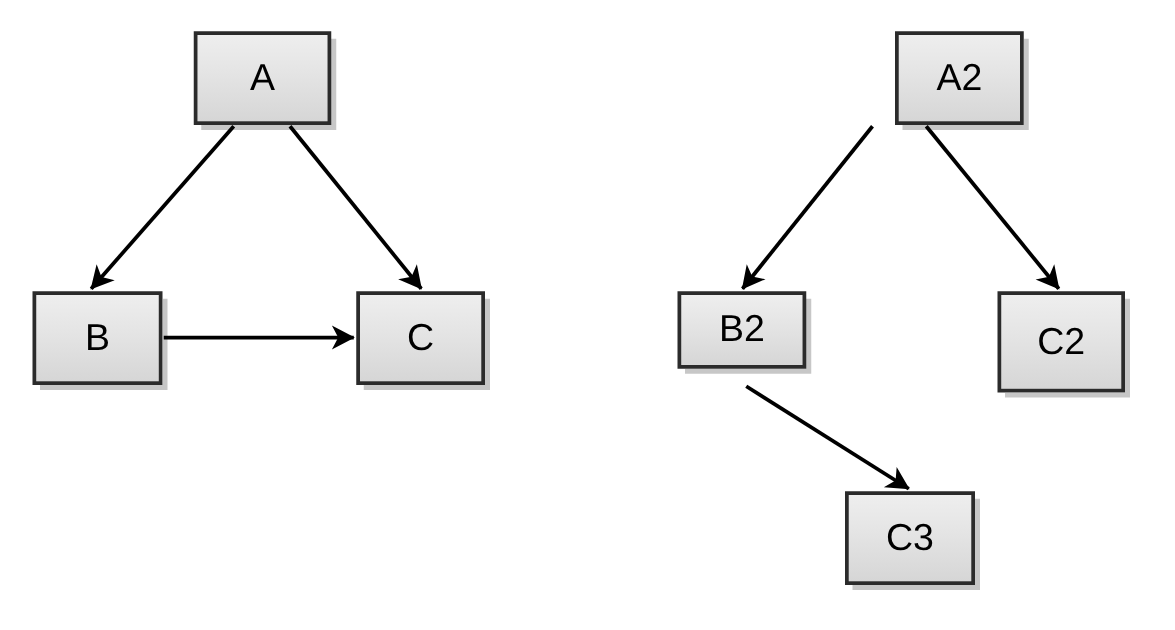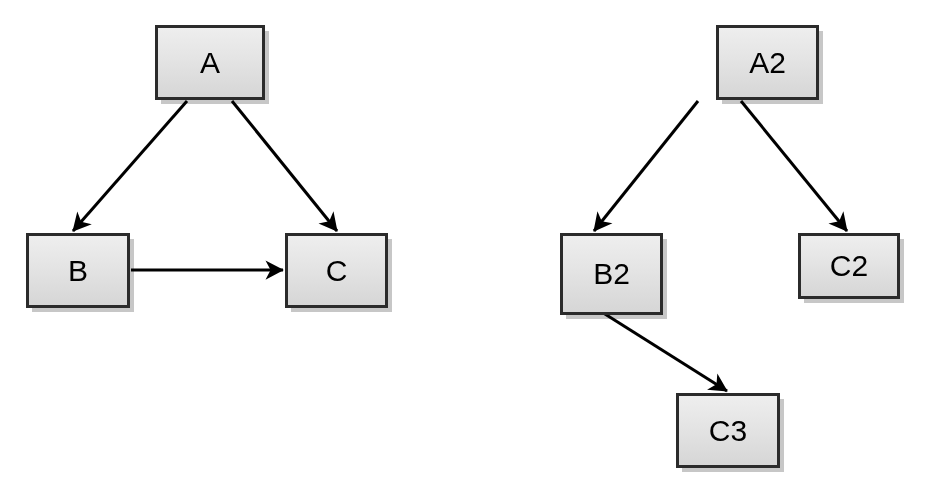--- a/index.html
+++ b/index.html
@@ -73,24 +73,24 @@
       </div>
       <div class="node" style="left: 26px; top: 233px; width: 104px; height: 75px;">
         <span class="node-label">B</span>
       </div>
       <div class="node" style="left: 285px; top: 233px; width: 103px; height: 75px;">
         <span class="node-label">C</span>
       </div>
       <div class="node" style="left: 668px; top: 25px; width: 103px; height: 75px; margin-left: 48px;">
         <span class="node-label">A2</span>
       </div>
-      <div class="node" style="left: 560px; top: 233px; width: 103px; height: 82px;">
+      <div class="node" style="left: 542px; top: 233px; width: 103px; height: 62px;">
         <span class="node-label">B2</span>
       </div>
-      <div class="node" style="left: 798px; top: 233px; width: 102px; height: 66px;">
+      <div class="node" style="left: 798px; top: 233px; width: 102px; height: 81px;">
         <span class="node-label">C2</span>
       </div>
       <div class="node" style="left: 676px; top: 393px; width: 104px; height: 75px; align-items: center;">
         <span class="node-label">C3</span>
       </div>
     </div>
 
 </div>
 
 </body></html>

